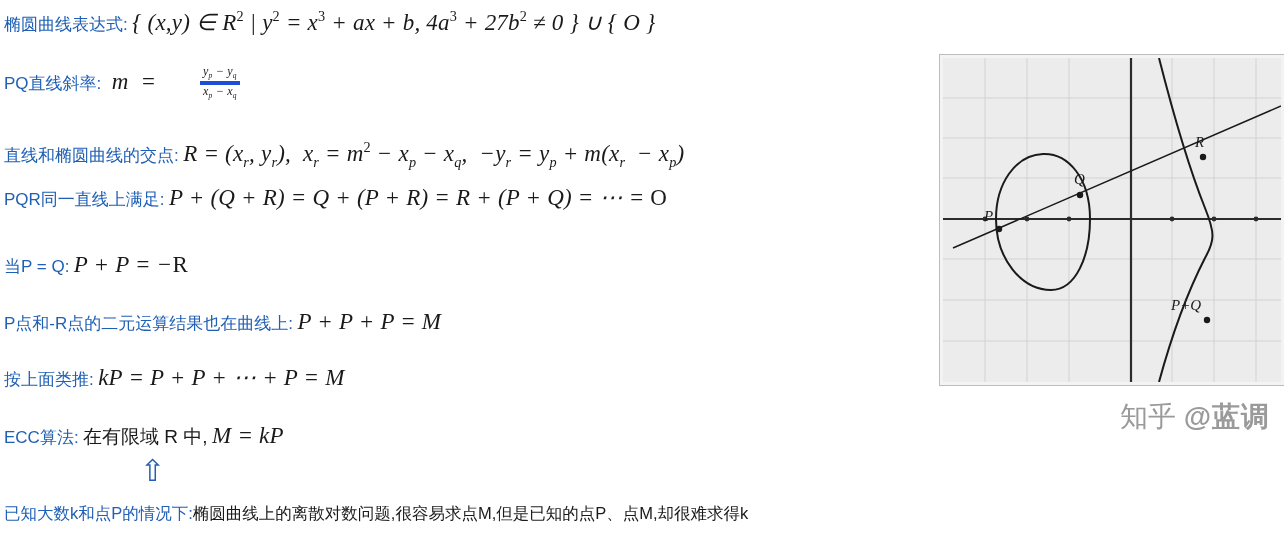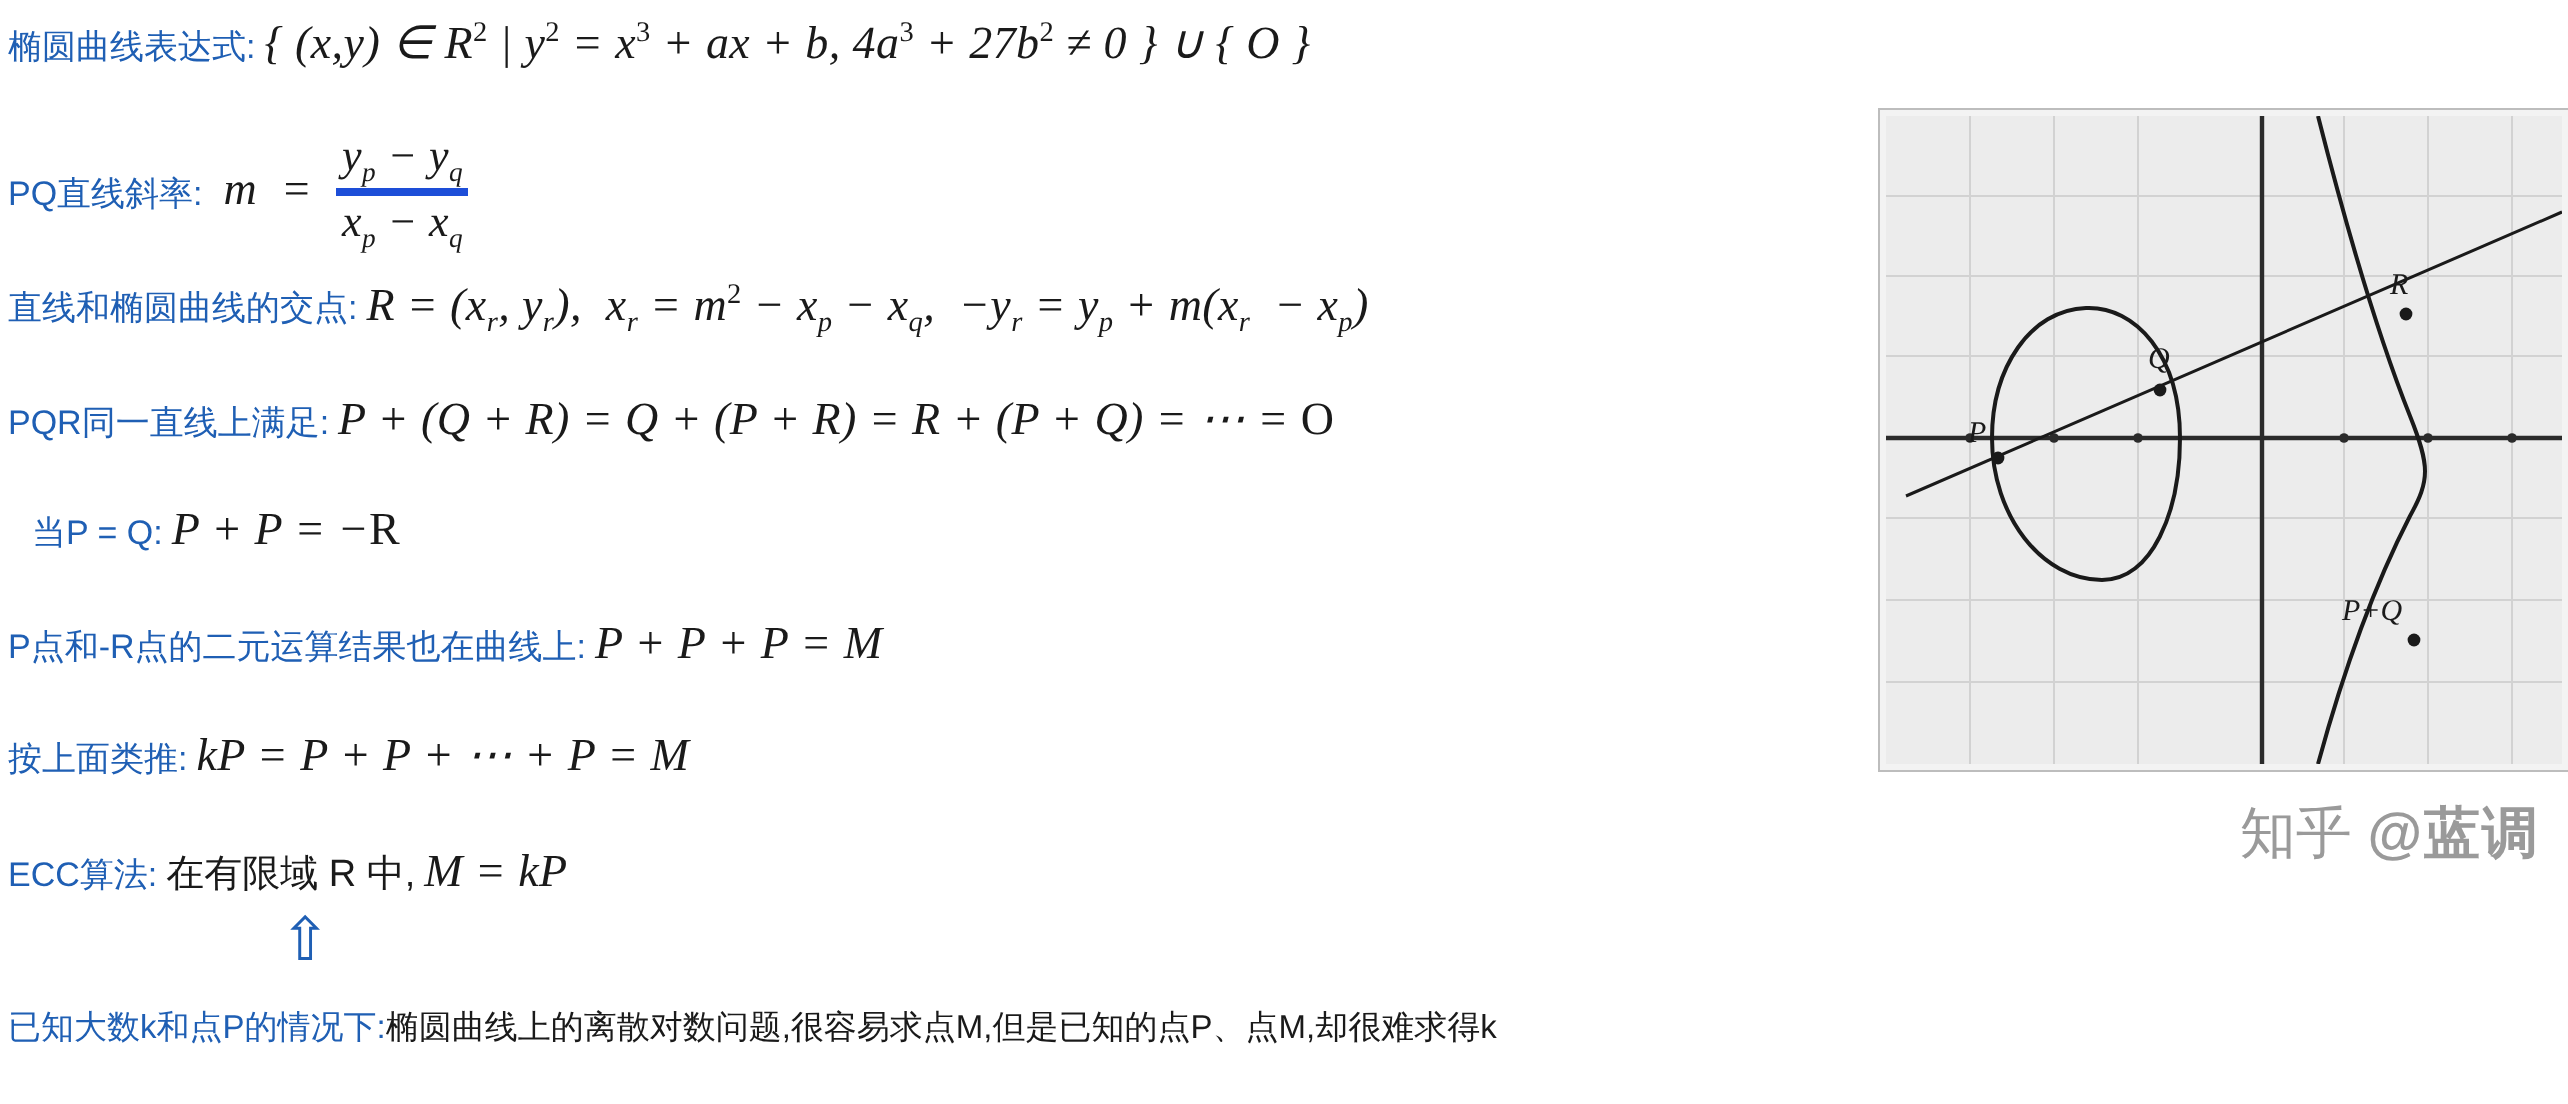--- a/index.html
+++ b/index.html
@@ -57,24 +57,25 @@
   sup { vertical-align: super; }
   sub { vertical-align: sub; }
 
   
   .frac {
     display: inline-block;
     vertical-align: middle;
     text-align: left;
     font-family: "Liberation Serif", serif;
     font-style: italic;
-    font-size: 22px;
+    font-size: 12px;
     line-height: 1.15;
     position: relative;
     top: -1px;
+    margin-left: 32px;
   }
   .frac .num { display: block; padding: 0 3px; }
   .frac .den { display: block; padding: 0 3px; border-top: 4px solid #1d4ed8; }
 
   
   .tail {
     position: absolute;
     white-space: nowrap;
     font-size: 16.5px;
     font-family: "Liberation Sans", sans-serif;
@@ -152,28 +153,28 @@
       </span>
     </div>
 
     <div class="line" style="left:4px; top:139px;">
       <span class="lbl">直线和椭圆曲线的交点:</span>
       <span class="math">
         <i>R</i> = (<i>x<sub>r</sub></i>, <i>y<sub>r</sub></i>), &nbsp;<i>x<sub>r</sub></i> = <i>m</i><sup class="up">2</sup> − <i>x<sub>p</sub></i> − <i>x<sub>q</sub></i>, &nbsp;−<i>y<sub>r</sub></i> = <i>y<sub>p</sub></i> + <i>m</i>(<i>x<sub>r</sub></i> &nbsp;− <i>x<sub>p</sub></i>)
       </span>
     </div>
 
-    <div class="line" style="left:4px; top:196px;">
+    <div class="line" style="left:4px; top:184px;">
       <span class="lbl">PQR同一直线上满足:</span>
       <span class="math">
         <i>P</i> + (<i>Q</i> + <i>R</i>) = <i>Q</i> + (<i>P</i> + <i>R</i>) = <i>R</i> + (<i>P</i> + <i>Q</i>) = ⋯ = <span class="up">O</span>
       </span>
     </div>
 
-    <div class="line" style="left:16px; top:252px;">
+    <div class="line" style="left:4px; top:252px;">
       <span class="lbl">当P = Q:</span>
       <span class="math">
         <i>P</i> + <i>P</i> = −<span class="up">R</span>
       </span>
     </div>
 
     <div class="line" style="left:4px; top:309px;">
       <span class="lbl">P点和-R点的二元运算结果也在曲线上:</span>
       <span class="math">
         <i>P</i> + <i>P</i> + <i>P</i> = <i>M</i>

